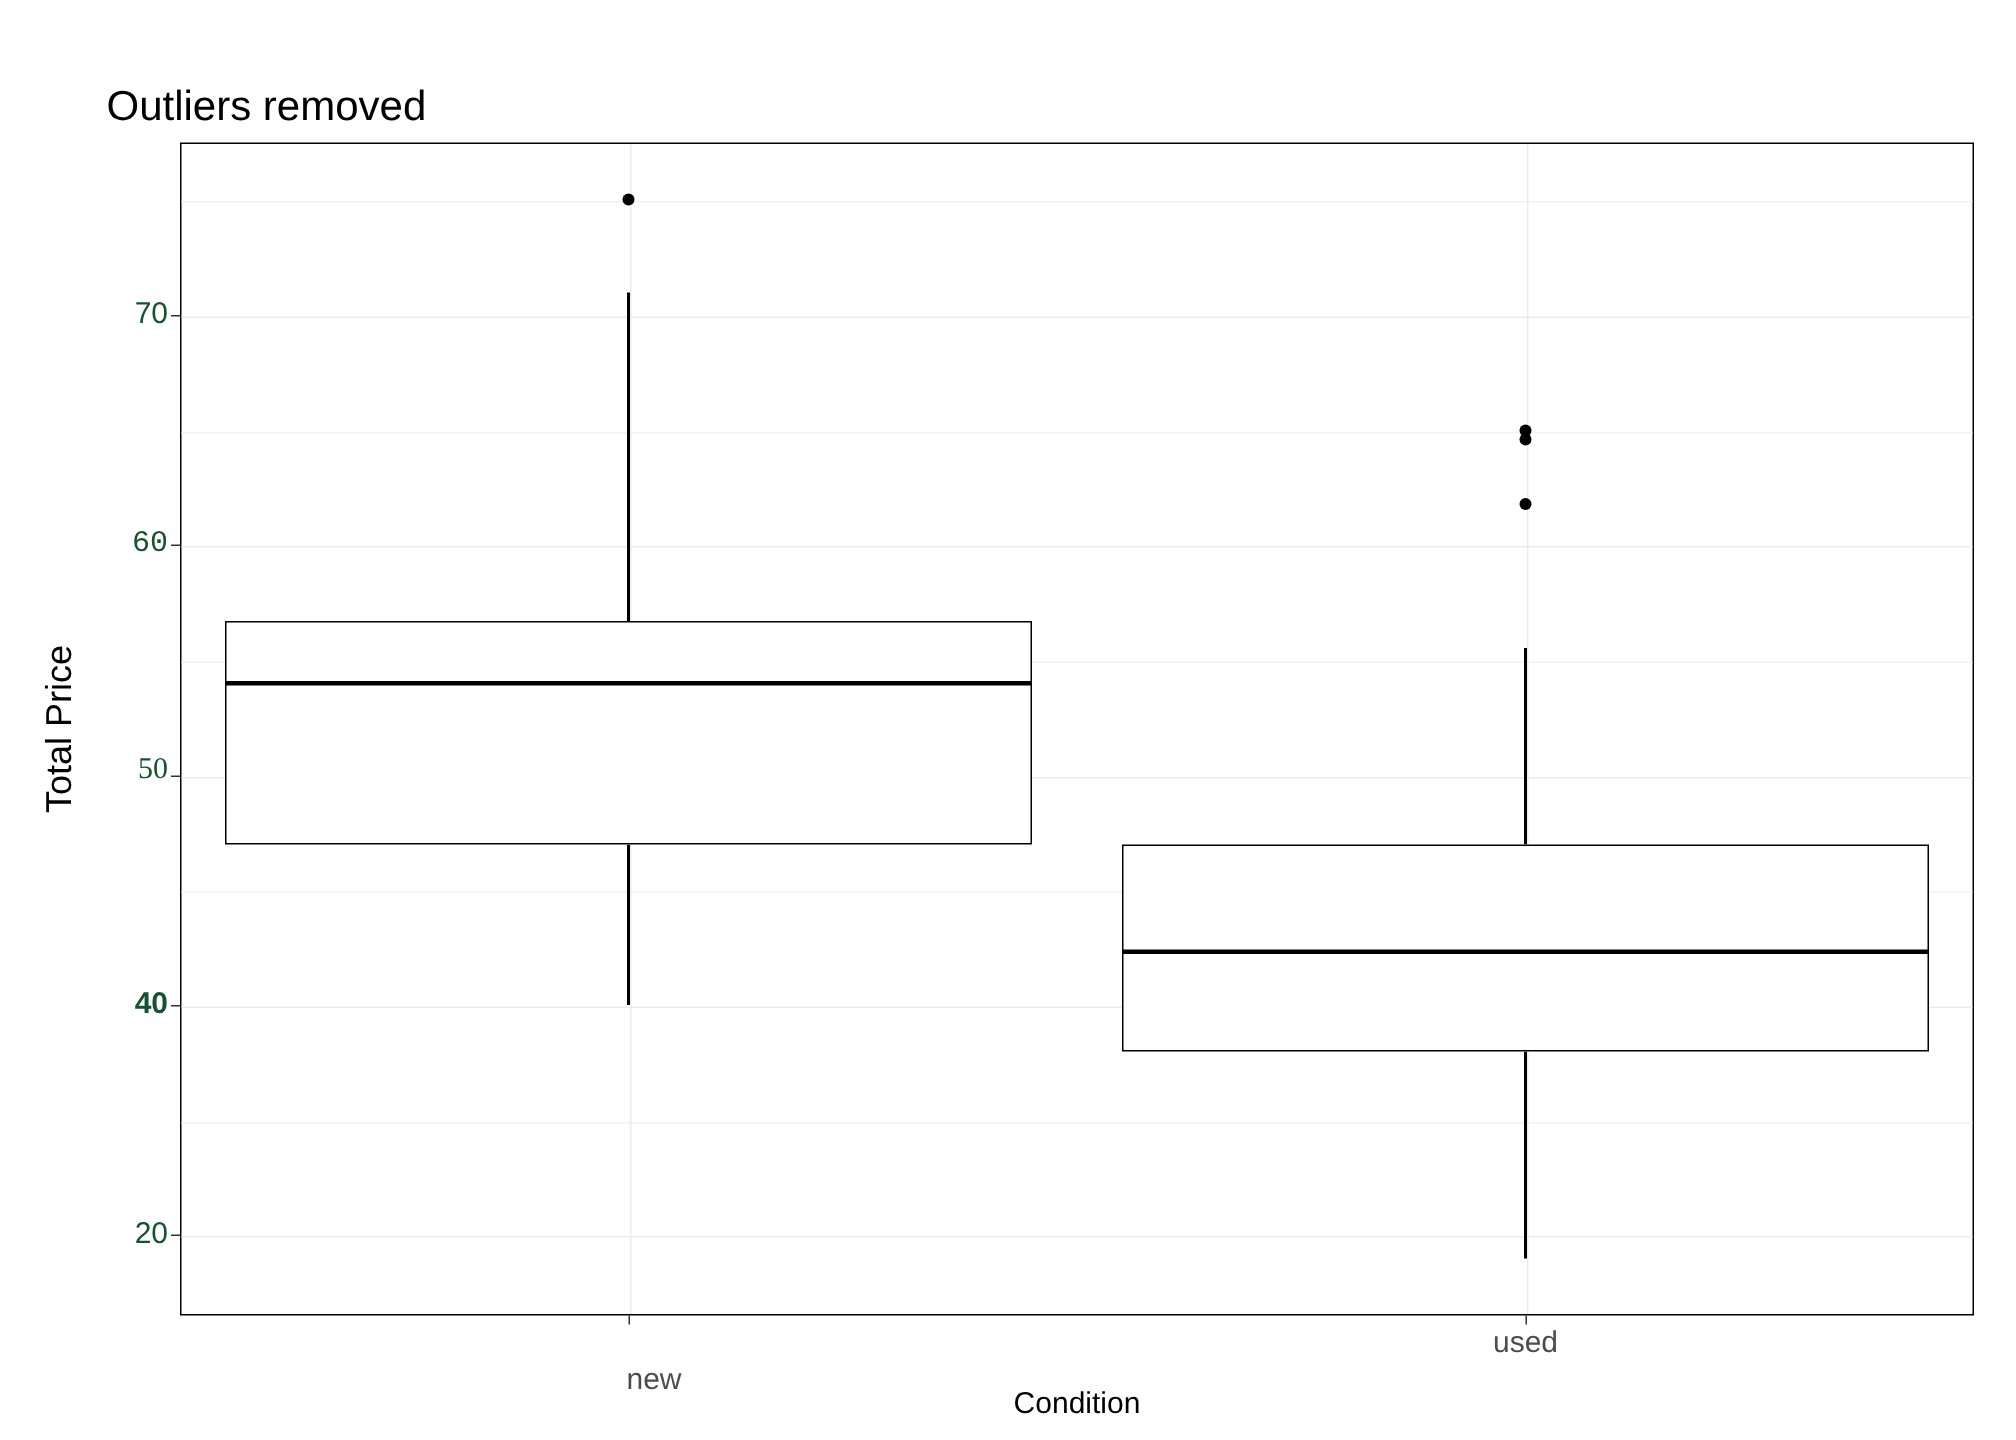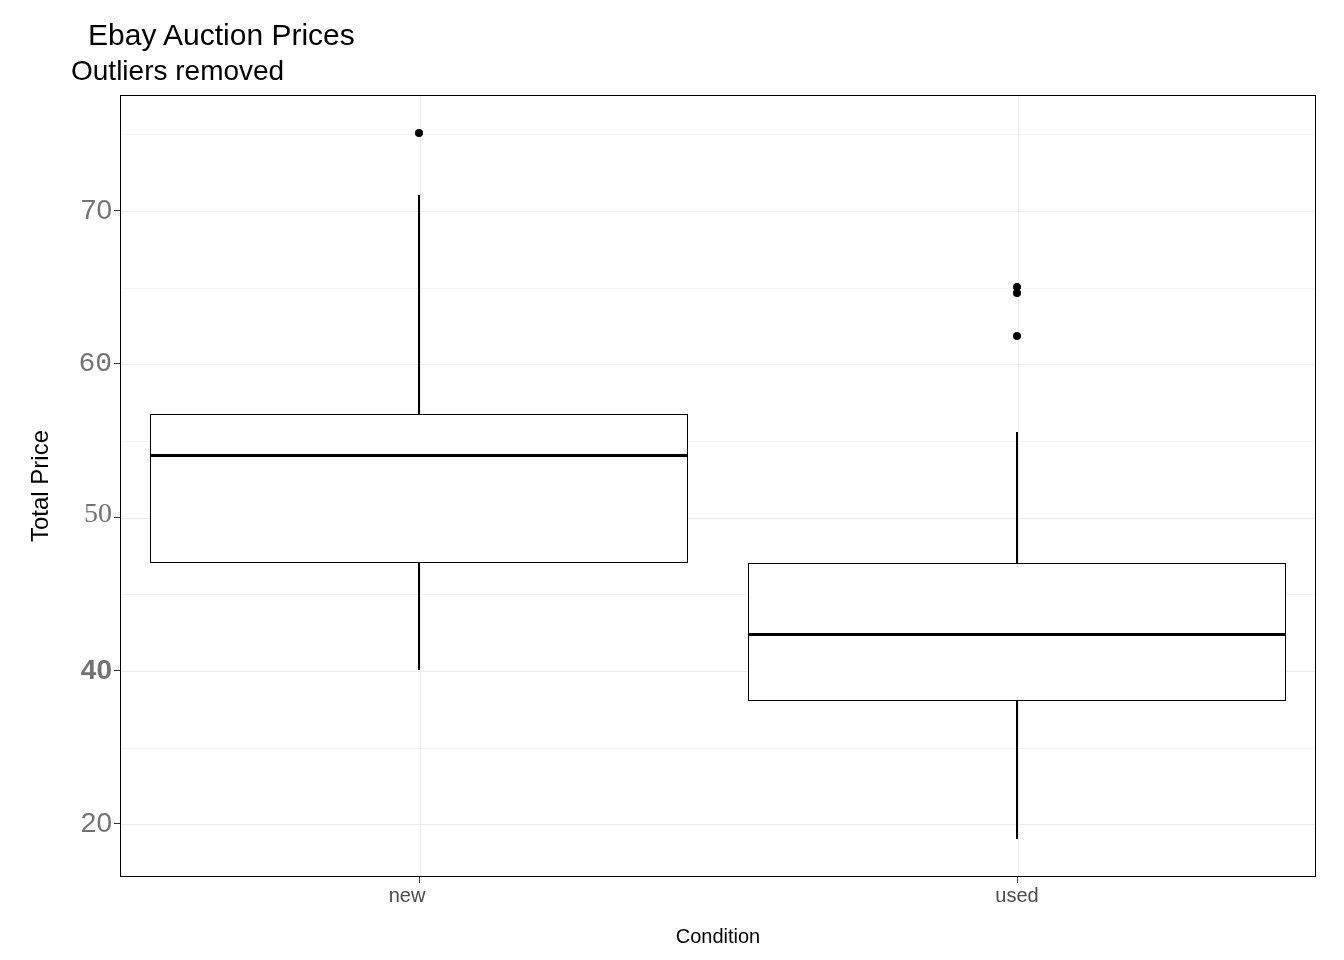--- a/index.html
+++ b/index.html
@@ -46,23 +46,23 @@
   }
   .grid-h { height: 1px; width: 100%; left: 0; }
   .grid-h.minor { background: #f2f2f2; }
   .grid-v { width: 1px; height: 100%; top: 0; }
 
   .y-tick-label {
     position: absolute;
     right: 1232px; 
     width: 100px;
     text-align: right;
-    font-size: 28px;
+    font-size: 20px;
     transform: translateY(-50%);
-    color: #737373;
+    color: #14532d;
   }
   .y-tick-mark {
     position: absolute;
     width: 6px;
     height: 1px;
     background: #333;
     left: 114px;
   }
   .x-tick-label {
     position: absolute;
@@ -116,21 +116,20 @@
     height: 8px;
     background: #000;
     border-radius: 50%;
     transform: translate(-50%, -50%);
   }
 </style>
 </head>
 <body>
 
 <div class="chart-wrap">
-  <div class="title">Ebay Auction Prices</div>
   <div class="subtitle">Outliers removed</div>
 
   <div class="panel" id="panel">
       <div class="grid-h" style="top: 728.333px;"></div>
       <div class="grid-h" style="top: 575px;"></div>
       <div class="grid-h" style="top: 421.667px;"></div>
       <div class="grid-h" style="top: 268.333px;"></div>
       <div class="grid-h" style="top: 115px;"></div>
       <div class="grid-h minor" style="top: 651.667px;"></div>
       <div class="grid-h minor" style="top: 498.333px;"></div>
@@ -146,21 +145,21 @@
 <div class="y-tick-label" style="top: 823.333px;">20</div>
     <div class="y-tick-mark" style="top: 823.333px;"></div>
     <div class="y-tick-label" style="top: 670px; font-weight: bold;">40</div>
     <div class="y-tick-mark" style="top: 670px;"></div>
     <div class="y-tick-label" style="top: 513px; font-family: Liberation Serif, serif;">50</div>
     <div class="y-tick-mark" style="top: 516.667px;"></div>
     <div class="y-tick-label" style="top: 363.333px; font-family: Liberation Mono, monospace;">60</div>
     <div class="y-tick-mark" style="top: 363.333px;"></div>
     <div class="y-tick-label" style="top: 210px;">70</div>
     <div class="y-tick-mark" style="top: 210px;"></div>
-    <div class="x-tick-label" style="left: 407px;">new</div>
+    <div class="x-tick-label" style="left: 436px; margin-top: 25px;">new</div>
     <div class="x-tick-mark" style="left: 419px;"></div>
     <div class="x-tick-label" style="left: 1017px;">used</div>
     <div class="x-tick-mark" style="left: 1017px;"></div>
     <div class="whisker" style="left: 418.25px; top: 194.667px; height: 219.267px;"></div>
     <div class="whisker" style="left: 418.25px; top: 562.667px; height: 107.333px;"></div>
     <div class="box" style="left: 149.9px; width: 538.2px; top: 413.933px; height: 148.733px;"></div>
     <div class="median" style="left: 149.9px; width: 538.2px; top: 453.833px;"></div>
     <div class="outlier" style="left: 419px; top: 133.333px;"></div>
     <div class="whisker" style="left: 1016.25px; top: 432.333px; height: 130.333px;"></div>
     <div class="whisker" style="left: 1016.25px; top: 700.667px; height: 138px;"></div>

